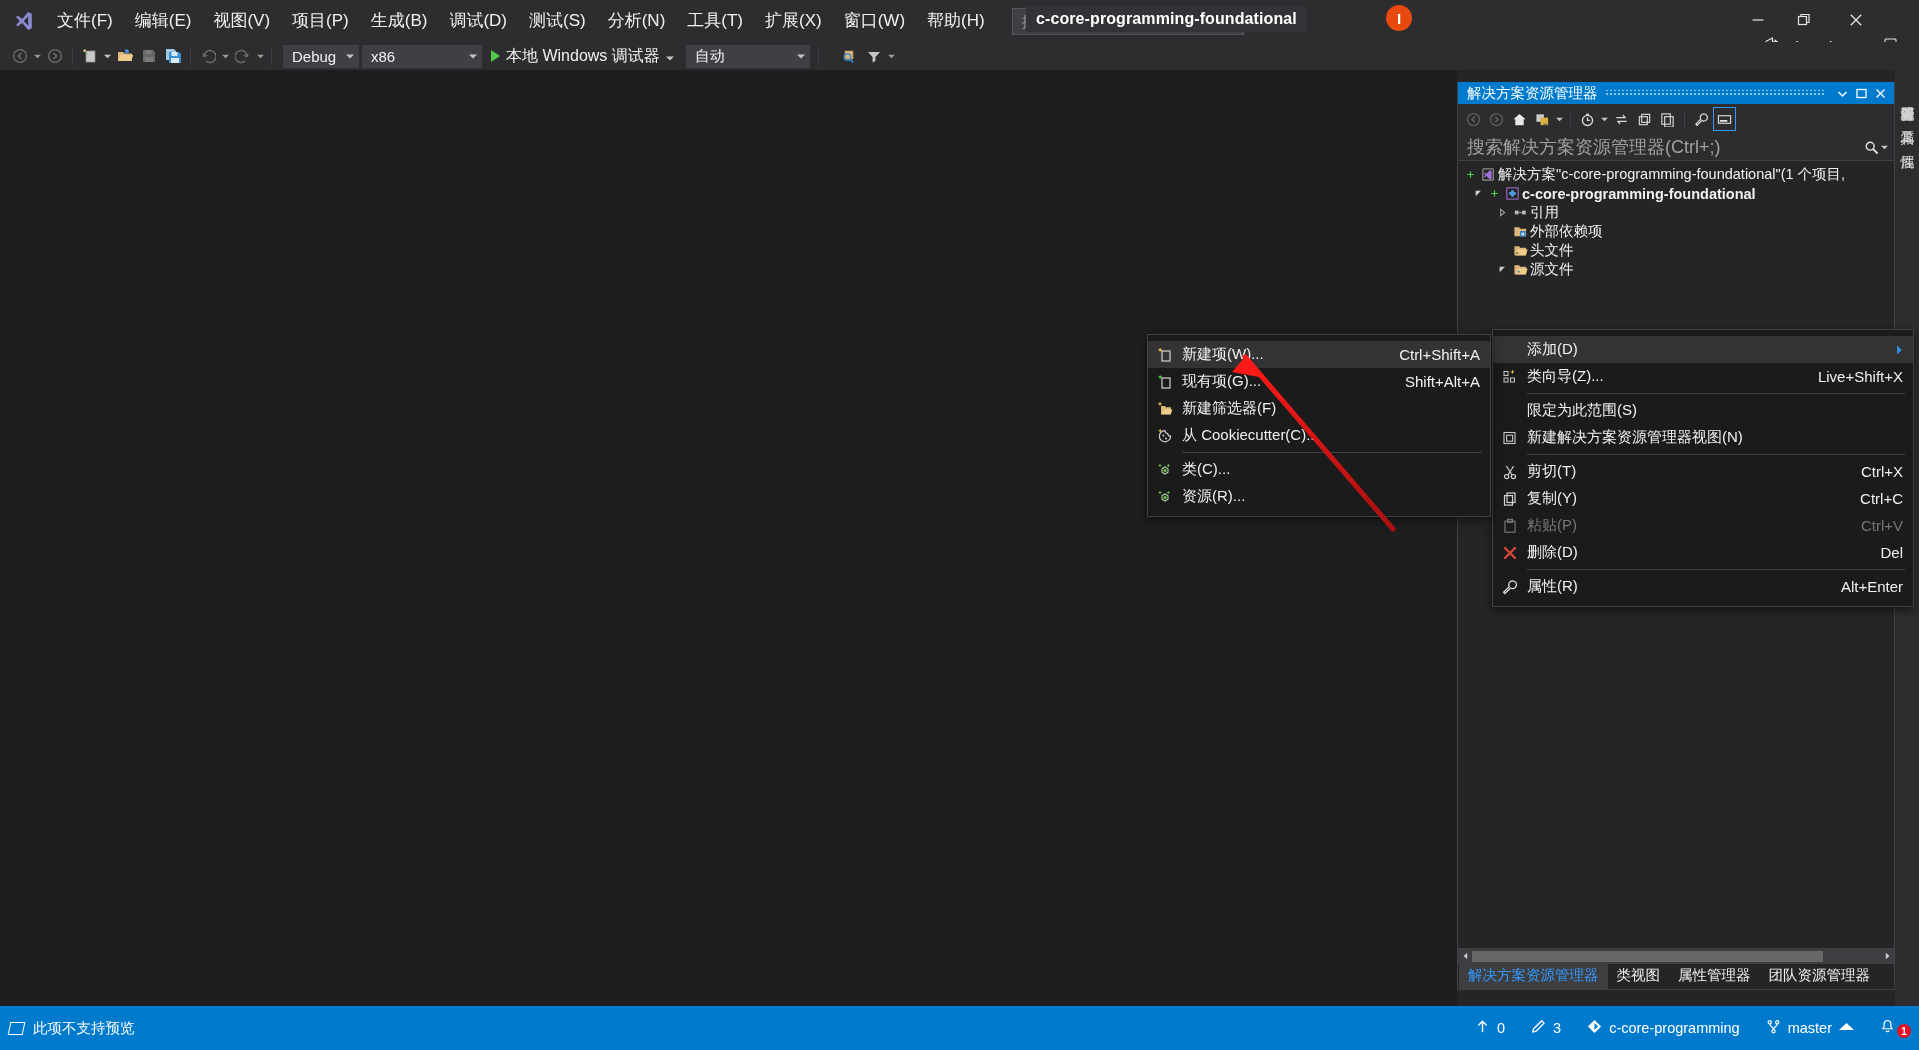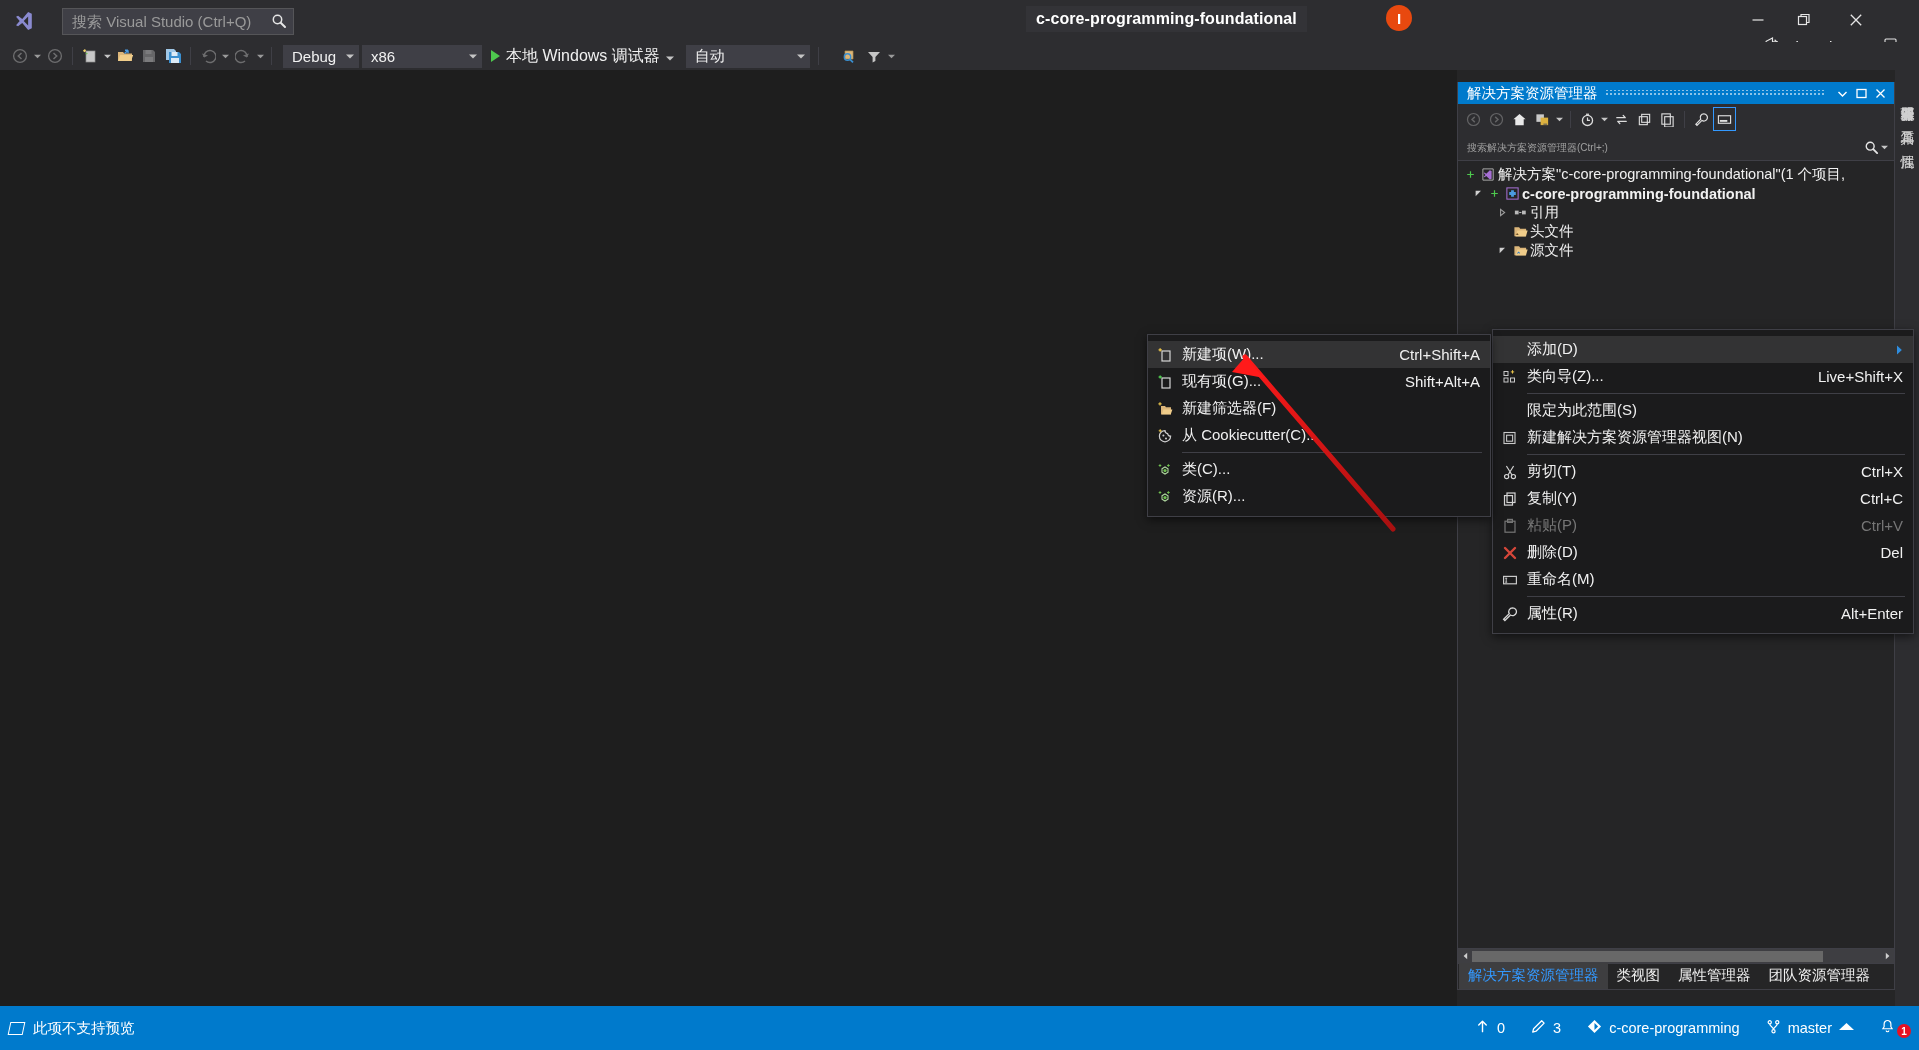--- a/index.html
+++ b/index.html
@@ -135,21 +135,21 @@
   .se-caret { width: 11px; height: 24px; display: flex; align-items: center; justify-content: center; }
   .se-caret svg { width: 7px; height: 5px; }
   .se-tsep { width: 1px; height: 17px; background: #3f3f46; margin: 0 5px; }
 
   .se-search {
     height: 27px; background: #2d2d30; border-bottom: 1px solid #3f3f46;
     display: flex; align-items: center; padding: 0 4px 0 9px;
   }
   .se-search input {
     flex: 1; background: transparent; border: none; outline: none;
-    color: #14b8a6; font-size: 10px; font-family: inherit;
+    color: #14b8a6; font-size: 18px; font-family: inherit;
   }
   .se-search input::placeholder { color: #a0a0a0; }
   .se-search .mag { width: 15px; height: 15px; }
   .se-search .dn { width: 11px; display: flex; align-items: center; justify-content: center; }
   .se-search .dn svg { width: 7px; height: 5px; }
 
   .se-tree { flex: 1; overflow: hidden; position: relative; background: #252526; padding-top: 4px; }
   .tnode {
     height: 19px; display: flex; align-items: center; font-size: 14.5px;
     color: #f1f1f1; white-space: nowrap; cursor: default; padding-right: 4px;
@@ -226,20 +226,34 @@
 <div id="root">
 
   <div class="titlebar">
     <div class="vs-logo">
       <svg viewBox="0 0 24 24" aria-hidden="true">
         <path d="M17.6 2.2 11.2 9.9 6.6 6.3 4.4 7.4l4 4.6-4 4.6 2.2 1.1 4.6-3.6 6.4 7.7 4-1.9V4.1l-4-1.9z
                  M17.6 7.1v9.8l-4.8-4.9 4.8-4.9z" fill="#8a8ad0"></path>
       </svg>
     </div>
 
+    <div class="menubar">
+      <div class="menu-item">文件(F)</div>
+      <div class="menu-item">编辑(E)</div>
+      <div class="menu-item">视图(V)</div>
+      <div class="menu-item">项目(P)</div>
+      <div class="menu-item">生成(B)</div>
+      <div class="menu-item">调试(D)</div>
+      <div class="menu-item">测试(S)</div>
+      <div class="menu-item">分析(N)</div>
+      <div class="menu-item">工具(T)</div>
+      <div class="menu-item">扩展(X)</div>
+      <div class="menu-item">窗口(W)</div>
+      <div class="menu-item">帮助(H)</div>
+    </div>
 
     <div class="qsearch">
       <input type="text" placeholder="搜索 Visual Studio (Ctrl+Q)" style="">
       <span class="mag">
         <svg viewBox="0 0 16 16">
             <circle cx="6.5" cy="6.5" r="4.2" fill="none" stroke="#e6e6e6" stroke-width="1.5"></circle>
             <path d="M9.7 9.7 14 14" stroke="#e6e6e6" stroke-width="2" stroke-linecap="round"></path>
           </svg>
       </span>
     </div>
@@ -582,20 +596,30 @@
         <span class="tico">
           <svg viewBox="0 0 16 16">
             <rect x="2" y="6" width="4" height="4" fill="#b9b9b9"></rect>
             <path d="M6.6 8h2.4" stroke="#b9b9b9" stroke-width="1.2"></path>
             <rect x="9.6" y="6" width="4" height="4" fill="#b9b9b9"></rect>
           </svg>
         </span>
         <span class="tlbl">引用</span>
       </div>
 
+      <div class="tnode" style="padding-left:52px">
+        <span class="tico">
+          <svg viewBox="0 0 16 16">
+            <path d="M1.5 3.5h5l1.2 1.6H14v8H1.5z" fill="#dcb67a"></path>
+            <rect x="7.5" y="7.5" width="6" height="6" fill="#2f7fc0"></rect>
+            <path d="M9 9.2h3v3h-3z" fill="#cfe4f5"></path>
+          </svg>
+        </span>
+        <span class="tlbl">外部依赖项</span>
+      </div>
 
       <div class="tnode" style="padding-left:52px">
         <span class="tico">
           <svg viewBox="0 0 16 16">
             <path d="M1.5 3.5h5l1.2 1.6H14v8H1.5z" fill="#dcb67a"></path>
             <path d="M2.6 13.2 4.6 7h11l-2 6.2z" fill="#f0cd8a"></path>
             <path d="M3 11.5l1.6-1.6 1.2 1.2" stroke="#c08a3e" stroke-width="1"></path>
           </svg>
         </span>
         <span class="tlbl">头文件</span>
@@ -722,29 +746,20 @@
     <div class="ctx-row">
       <span class="ctx-ic">
         <svg viewBox="0 0 16 16">
             <path d="M3 3 13 13M13 3 3 13" stroke="#d6473a" stroke-width="2.4" stroke-linecap="round"></path>
           </svg>
       </span>
       <span class="ctx-lbl">删除(D)</span>
       <span class="ctx-key">Del</span>
     </div>
 
-    <div class="ctx-row">
-      <span class="ctx-ic">
-        <svg viewBox="0 0 16 16">
-          <rect x="1.6" y="4.4" width="12.8" height="7.4" fill="none" stroke="#c9c9c9" stroke-width="1.2"></rect>
-          <path d="M4.2 6.2v4M3.2 6.2h2M3.2 10.2h2" stroke="#c9c9c9" stroke-width="1"></path>
-        </svg>
-      </span>
-      <span class="ctx-lbl">重命名(M)</span>
-    </div>
     <div class="ctx-sep"></div>
 
     <div class="ctx-row">
       <span class="ctx-ic">
         <svg viewBox="0 0 16 16">
             <path d="M10.6 1.8a3.9 3.9 0 0 0-3.4 5.8L1.6 13.2l1.3 1.3 5.6-5.5a3.9 3.9 0 1 0 2.1-7.2z" fill="none" stroke="#d8d8d8" stroke-width="1.3"></path>
           </svg>
       </span>
       <span class="ctx-lbl">属性(R)</span>
       <span class="ctx-key">Alt+Enter</span>

